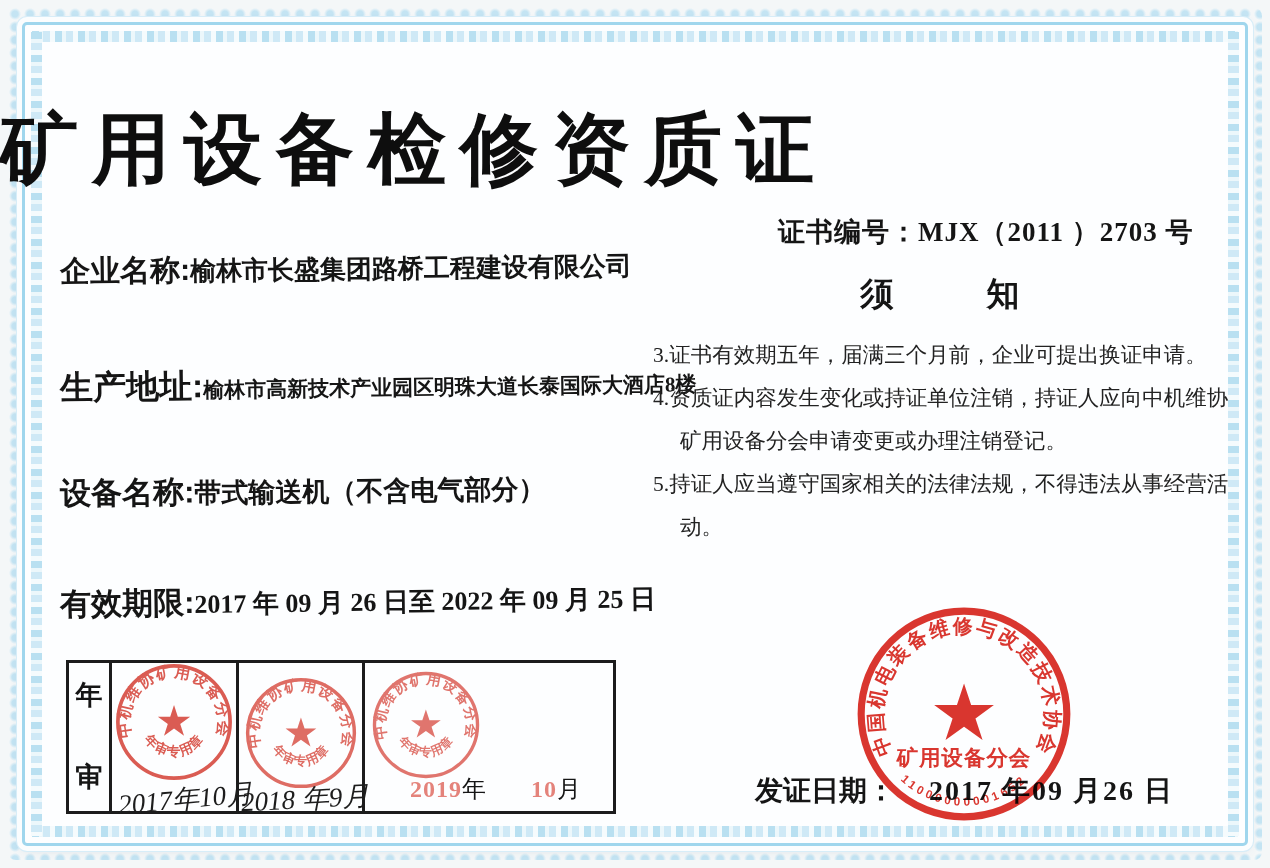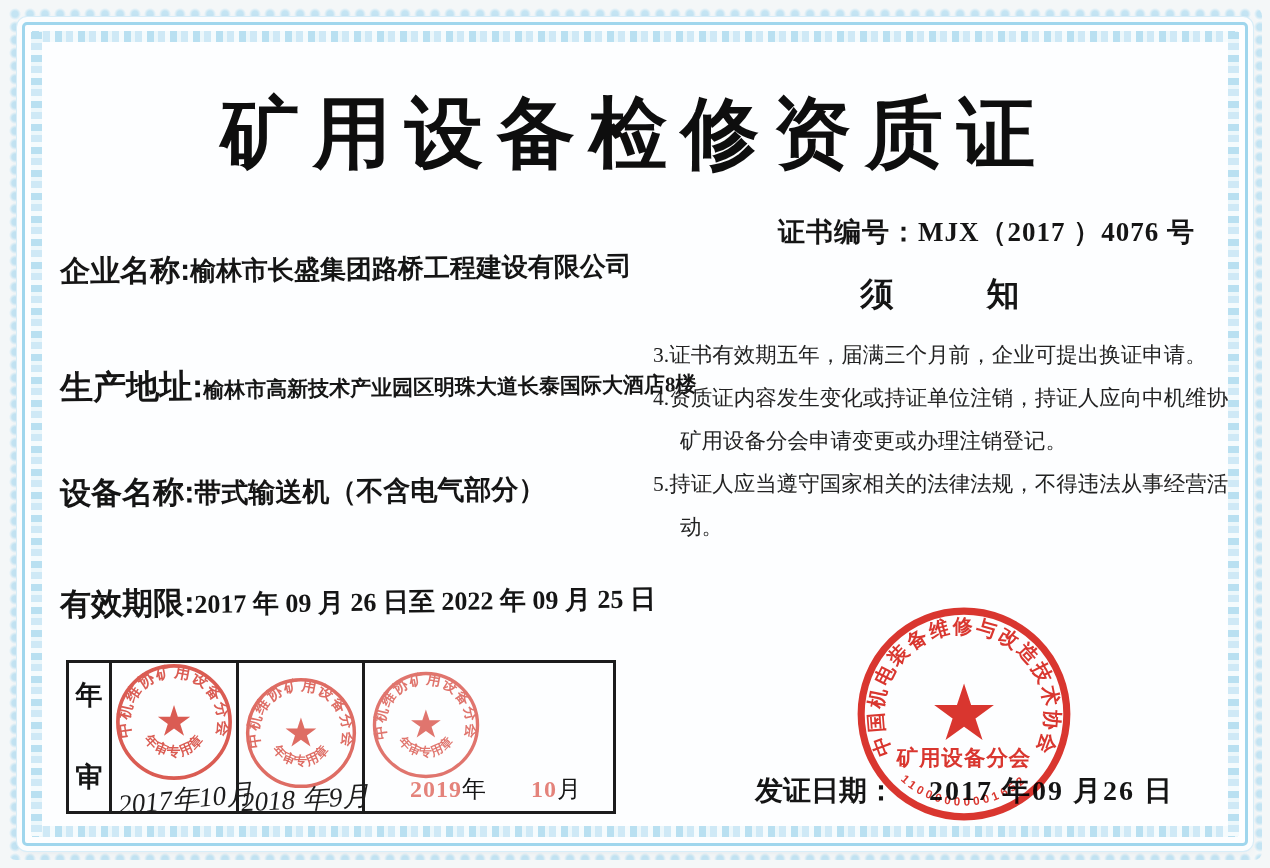--- a/index.html
+++ b/index.html
@@ -15,21 +15,21 @@
            box-shadow: 0 0 0 5px #fbfdfe, 0 0 0 6px #d7edf8, 0 3px 12px rgba(70,100,120,.18); }
   .band-top,.band-bottom { position:absolute; left:32px; right:32px; height:11px; z-index:1;
            background: repeating-linear-gradient(90deg,#b9e0f1 0 7px,#ecf7fb 7px 11px,#cfe9f6 11px 18px,#f5fbfd 18px 23px); }
   .band-top { top:31px; } .band-bottom { bottom:31px; }
   .band-left,.band-right { position:absolute; top:32px; bottom:32px; width:11px; z-index:1;
            background: repeating-linear-gradient(180deg,#b9e0f1 0 7px,#ecf7fb 7px 11px,#cfe9f6 11px 18px,#f5fbfd 18px 23px); }
   .band-left { left:31px; } .band-right { right:31px; }
 
   
   .abs { position:absolute; z-index:2; }
-  .title { top:82px; left:0; width:100%; text-align:center;
+  .title { top:98px; left:0; width:100%; 
            font-family:"Liberation Sans", sans-serif; font-weight:bold;
            font-size:78px; letter-spacing:14px; color:#0e0e0e; }
   .certno { top:214px; left:778px; font-size:27px; font-weight:bold; letter-spacing:1px; }
 
   .field { left:60px; white-space:nowrap; transform:rotate(-0.7deg); }
   .f-label { font-family:"Liberation Sans", sans-serif; font-weight:bold; letter-spacing:0px; }
   .f-value { font-weight:bold; }
   .fld0 { top:248px; } .fld0 .f-label { font-size:30px; } .fld0 .f-value { font-size:26px; }
   .fld1 { top:362px; } .fld1 .f-label { font-size:33px; } .fld1 .f-value { font-size:21px; }
   .fld2 { top:470px; } .fld2 .f-label { font-size:31px; } .fld2 .f-value { font-size:27px; }
@@ -85,21 +85,21 @@
   <div class="lace"></div>
   <div class="sheet"></div>
   <div class="band-top"></div>
   <div class="band-bottom"></div>
   <div class="band-left"></div>
   <div class="band-right"></div>
 
   <div class="abs title">矿用设备检修资质证</div>
 
   <div class="abs certno">
-    <span>证书编号：</span><span>MJX（2017 ）4076 号</span>
+    <span>证书编号：</span><span>MJX（2011 ）2703 号</span>
   </div>
 
   <div class="abs field fld0">
     <span class="f-label">企业名称:</span><span class="f-value">榆林市长盛集团路桥工程建设有限公司</span>
   </div>
   <div class="abs field fld1">
     <span class="f-label">生产地址:</span><span class="f-value">榆林市高新技术产业园区明珠大道长泰国际大酒店8楼</span>
   </div>
   <div class="abs field fld2">
     <span class="f-label">设备名称:</span><span class="f-value">带式输送机（不含电气部分）</span>

